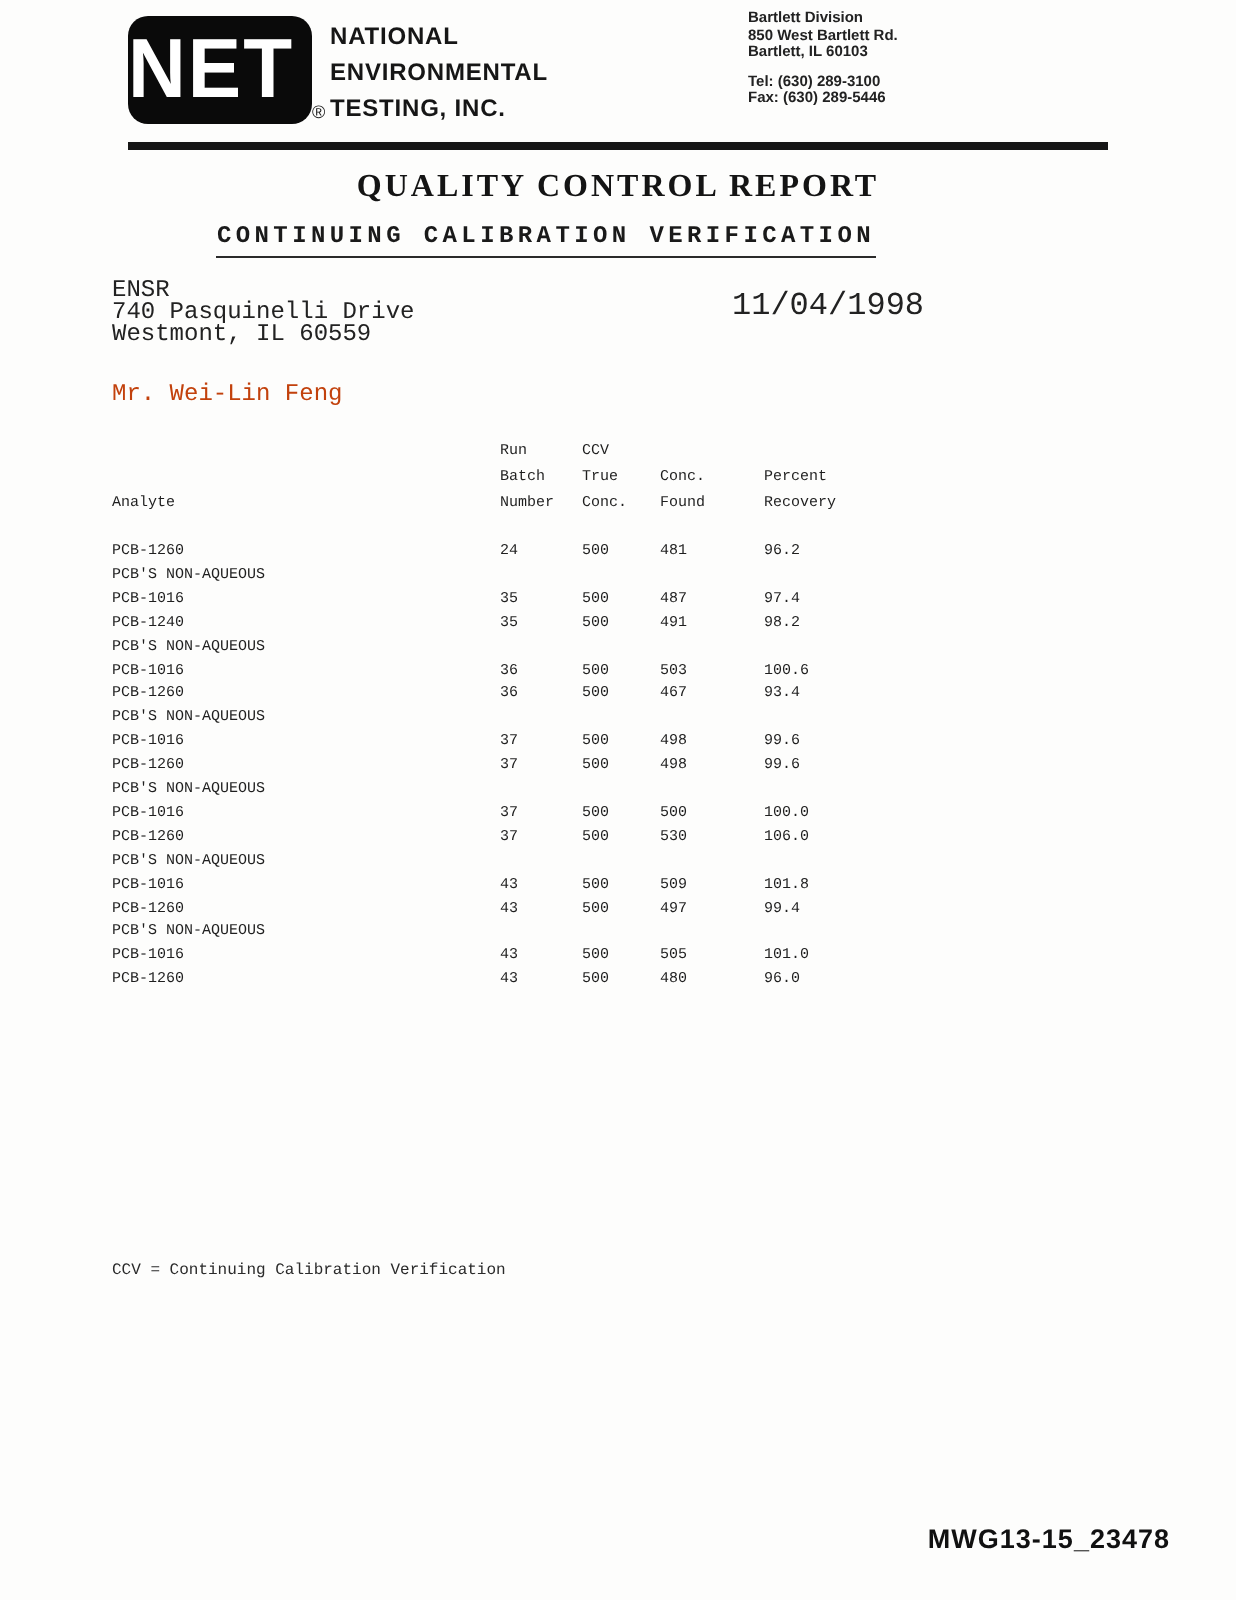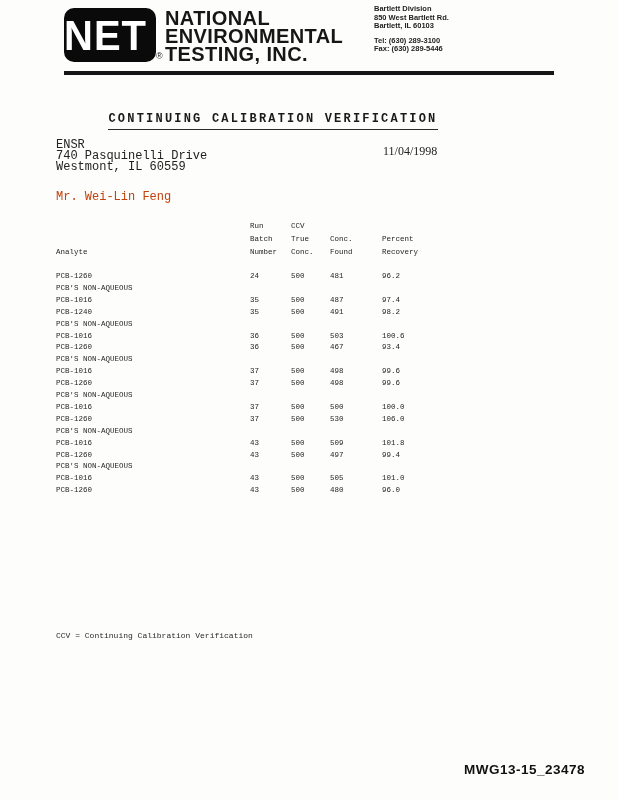--- a/index.html
+++ b/index.html
@@ -16,21 +16,21 @@
     display: flex; align-items: center; 
   }
   .logo-text {
     color: #ffffff; font-weight: bold; font-size: 40px;
     font-family: "Liberation Sans", sans-serif; letter-spacing: 1px;
     transform: scaleY(1.05);
   }
   .registered { position: absolute; left: 156px; top: 51px; font-size: 9px; color: #1c1c1c; }
   .company-name {
     position: absolute; left: 165px; top: 9px;
-    font-size: 20px; font-weight: bold; line-height: 18px; letter-spacing: 0.4px; color: #161616;
+    font-size: 12px; font-weight: bold; line-height: 18px; letter-spacing: 0.4px; color: #161616;
   }
   .division {
     position: absolute; top: 5px; font-size: 7.5px; font-weight: bold;
     line-height: 8.5px; color: #222;
   }
   .division.bartlett { left: 374px; width: 115px; }
   .division.rockford { left: 494px; width: 120px; }
   .division .phones { margin-top: 6px; }
   .rule {
     position: absolute; left: 64px; top: 71px; width: 490px; height: 3.5px;
@@ -46,21 +46,21 @@
   .report-subtitle {
     display: inline-block;
     font-family: "Liberation Mono", "DejaVu Sans Mono", monospace;
     font-weight: bold; font-size: 12px; letter-spacing: 2.2px;
     color: #1a1a1a; border-bottom: 1.5px solid #2a2a2a; padding-bottom: 3px;
   }
   
   .mono { font-family: "Liberation Mono", "DejaVu Sans Mono", monospace; }
   .client-block { position: absolute; left: 56px; top: 140px; font-size: 12px; line-height: 11.2px; color: #222; }
   .client-contact { position: absolute; left: 56px; top: 190px; font-size: 12px; color: #c2410c; }
-  .report-date { position: absolute; left: 383px; top: 144px; font-size: 12px; color: #222; font-family: Liberation Serif, serif; }
+  .report-date { position: absolute; left: 366px; top: 144px; font-size: 16px; color: #222; }
   .job-number { position: absolute; left: 377px; top: 168px; font-size: 12px; color: #222; }
   
   .qc-table {
     position: absolute; left: 56px; top: 222px; width: 430px; height: 280px;
     font-family: "Liberation Mono", "DejaVu Sans Mono", monospace;
     font-size: 7.5px; color: #1f1f1f;
   }
   .thead-line, .trow { position: absolute; left: 0; width: 430px; height: 12px; }
   .tcell { position: absolute; white-space: nowrap; }
   .cell-analyte { left: 0; }
@@ -97,20 +97,23 @@
     <div>Bartlett, IL 60103</div>
     <div class="phones">
       <div>Tel: (630) 289-3100</div>
       <div>Fax: (630) 289-5446</div>
     </div>
   </div>
 
 
   <div class="rule"></div>
 
+  <div class="title-wrap">
+    <span class="report-title">QUALITY CONTROL REPORT</span>
+  </div>
   <div class="subtitle-wrap">
     <span class="report-subtitle">CONTINUING CALIBRATION VERIFICATION</span>
   </div>
 
   <div class="client-block mono">
     <div>ENSR</div>
     <div>740 Pasquinelli Drive</div>
     <div>Westmont, IL 60559</div>
   </div>
   <div class="client-contact mono">Mr. Wei-Lin Feng</div>

